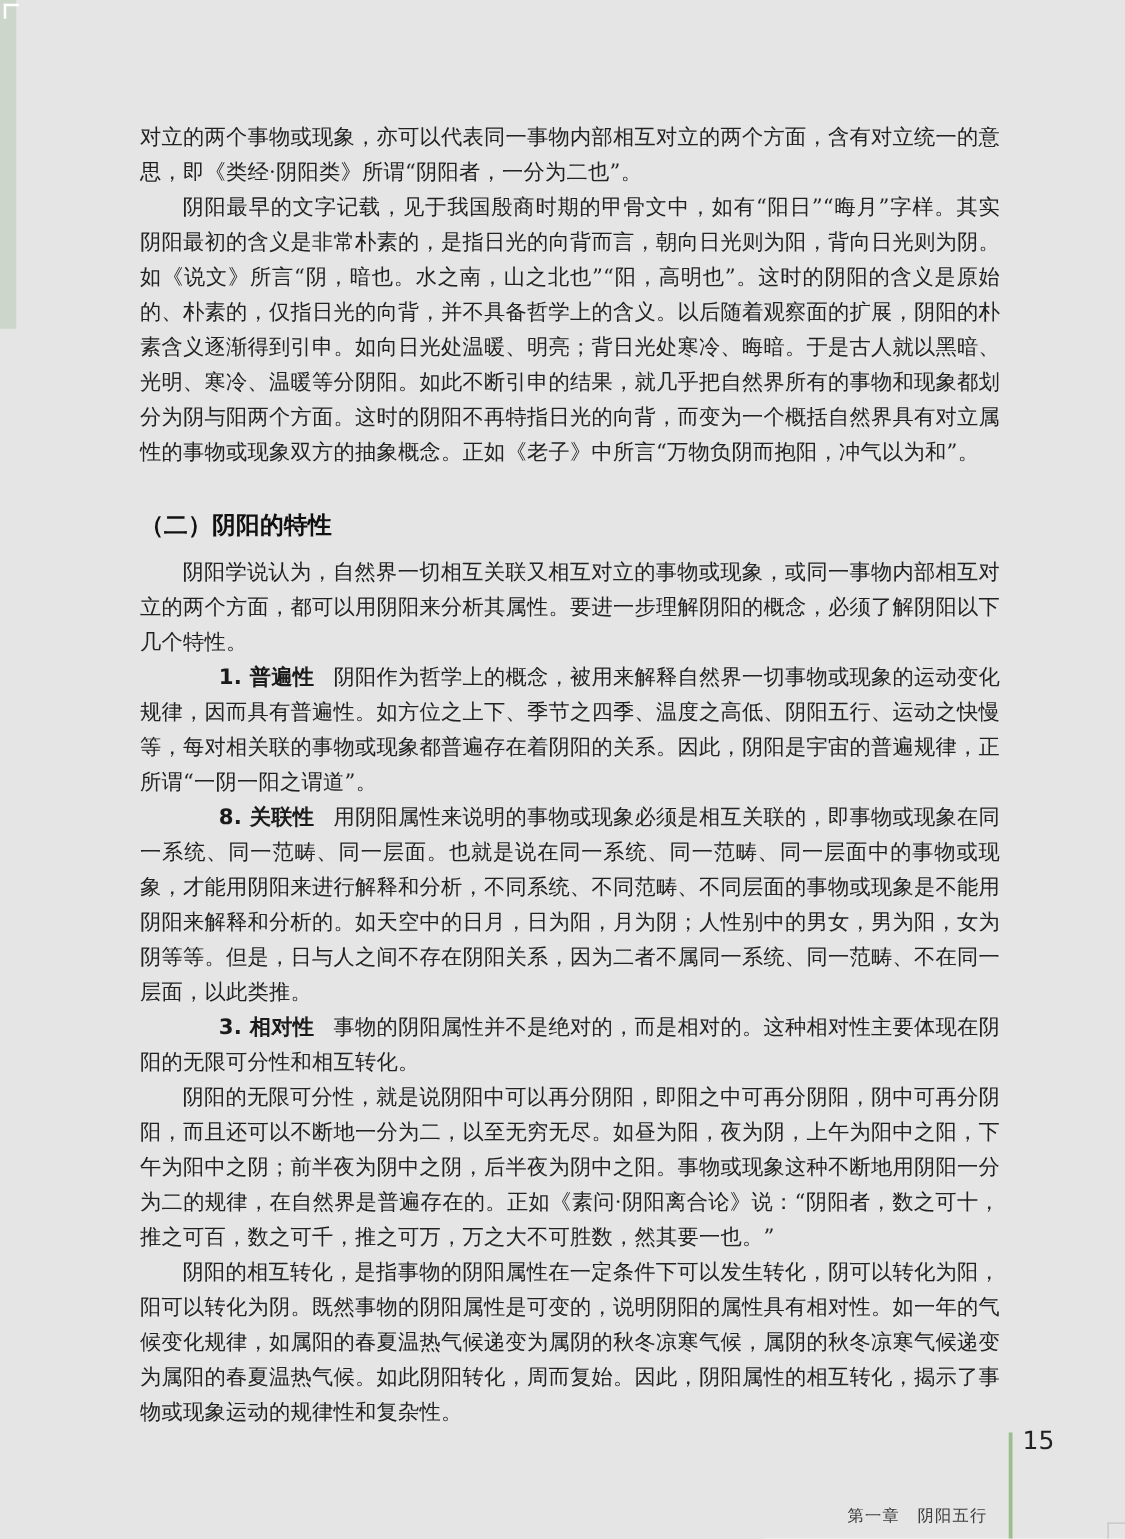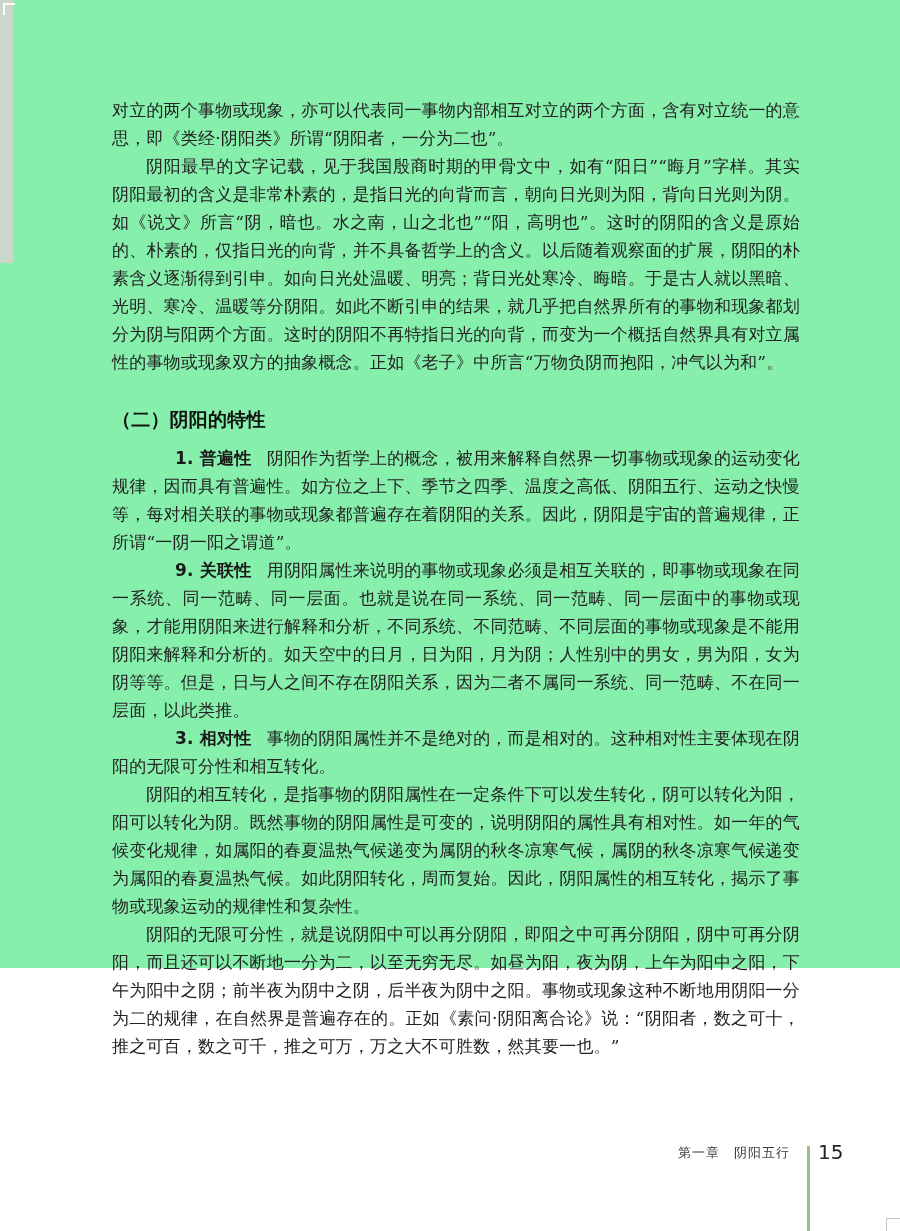--- a/index.html
+++ b/index.html
@@ -5,22 +5,22 @@
   html, body { margin: 0; padding: 0; }
   body {
     width: 900px; height: 1231px;
     background: #ffffff;
     font-family: "DejaVu Serif", "Liberation Serif", serif;
     position: relative;
     overflow: hidden;
   }
   .page {
     position: absolute; left: 0; top: 0;
-    width: 900px; height: 968px;
-    background: #86efac;
+    width: 900px; height: 1231px;
+    background: #e5e5e5;
   }
   
   .accent-strip {
     position: absolute; left: 0; top: 0;
     width: 13px; height: 263px;
     background: #ccd6ca;
   }
   .strip-corner-mark {
     position: absolute; left: 3px; top: 3px;
     width: 10px; height: 10px;
@@ -32,37 +32,37 @@
     position: absolute; left: 112px; top: 96px;
     width: 688px;
     font-size: 17px; line-height: 28px;
     color: #222222;
     text-align: justify;
     letter-spacing: 0.2px;
   }
   .para { margin: 0; }
   .indent { text-indent: 2em; }
   .section-heading {
-    font-family: Liberation Mono, monospace;
+    font-family: Liberation Sans, sans-serif;
     font-weight: bold;
     font-size: 19px; line-height: 30px;
     color: #111111;
     margin: 30px 0 8px 0;
     text-align: left;
   }
   .term-label {
     font-family: "DejaVu Sans", "Liberation Sans", sans-serif;
     font-weight: bold;
     color: #1a1a1a;
     margin-right: 0.9em;
     margin-left: 29px;
   }
   
   .footer-chapter {
-    position: absolute; top: 1145px; right: 110px;
+    position: absolute; top: 1206px; right: 110px;
     font-family: "DejaVu Sans", "Liberation Sans", sans-serif;
     font-size: 13px; line-height: 16px;
     color: #3c3c3c;
     letter-spacing: 1px;
   }
   .footer-bar {
     position: absolute; left: 807px; top: 1146px;
     width: 3px; height: 85px;
     background: #9cbd90;
   }
@@ -90,30 +90,31 @@
   </div>
 
   <div class="text-col">
 
     <p class="para">对立的两个事物或现象，亦可以代表同一事物内部相互对立的两个方面，含有对立统一的意思，即《类经·阴阳类》所谓“阴阳者，一分为二也”。</p>
 
     <p class="para indent">阴阳最早的文字记载，见于我国殷商时期的甲骨文中，如有“阳日”“晦月”字样。其实阴阳最初的含义是非常朴素的，是指日光的向背而言，朝向日光则为阳，背向日光则为阴。如《说文》所言“阴，暗也。水之南，山之北也”“阳，高明也”。这时的阴阳的含义是原始的、朴素的，仅指日光的向背，并不具备哲学上的含义。以后随着观察面的扩展，阴阳的朴素含义逐渐得到引申。如向日光处温暖、明亮；背日光处寒冷、晦暗。于是古人就以黑暗、光明、寒冷、温暖等分阴阳。如此不断引申的结果，就几乎把自然界所有的事物和现象都划分为阴与阳两个方面。这时的阴阳不再特指日光的向背，而变为一个概括自然界具有对立属性的事物或现象双方的抽象概念。正如《老子》中所言“万物负阴而抱阳，冲气以为和”。</p>
 
     <h2 class="section-heading">（二）阴阳的特性</h2>
 
+    <p class="para indent">阴阳学说认为，自然界一切相互关联又相互对立的事物或现象，或同一事物内部相互对立的两个方面，都可以用阴阳来分析其属性。要进一步理解阴阳的概念，必须了解阴阳以下几个特性。</p>
 
     <p class="para indent"><span class="term-label">1. 普遍性</span><span>阴阳作为哲学上的概念，被用来解释自然界一切事物或现象的运动变化规律，因而具有普遍性。如方位之上下、季节之四季、温度之高低、阴阳五行、运动之快慢等，每对相关联的事物或现象都普遍存在着阴阳的关系。因此，阴阳是宇宙的普遍规律，正所谓“一阴一阳之谓道”。</span></p>
 
-    <p class="para indent"><span class="term-label">9. 关联性</span><span>用阴阳属性来说明的事物或现象必须是相互关联的，即事物或现象在同一系统、同一范畴、同一层面。也就是说在同一系统、同一范畴、同一层面中的事物或现象，才能用阴阳来进行解释和分析，不同系统、不同范畴、不同层面的事物或现象是不能用阴阳来解释和分析的。如天空中的日月，日为阳，月为阴；人性别中的男女，男为阳，女为阴等等。但是，日与人之间不存在阴阳关系，因为二者不属同一系统、同一范畴、不在同一层面，以此类推。</span></p>
+    <p class="para indent"><span class="term-label">8. 关联性</span><span>用阴阳属性来说明的事物或现象必须是相互关联的，即事物或现象在同一系统、同一范畴、同一层面。也就是说在同一系统、同一范畴、同一层面中的事物或现象，才能用阴阳来进行解释和分析，不同系统、不同范畴、不同层面的事物或现象是不能用阴阳来解释和分析的。如天空中的日月，日为阳，月为阴；人性别中的男女，男为阳，女为阴等等。但是，日与人之间不存在阴阳关系，因为二者不属同一系统、同一范畴、不在同一层面，以此类推。</span></p>
 
     <p class="para indent"><span class="term-label">3. 相对性</span><span>事物的阴阳属性并不是绝对的，而是相对的。这种相对性主要体现在阴阳的无限可分性和相互转化。</span></p>
 
+    <p class="para indent">阴阳的无限可分性，就是说阴阳中可以再分阴阳，即阳之中可再分阴阳，阴中可再分阴阳，而且还可以不断地一分为二，以至无穷无尽。如昼为阳，夜为阴，上午为阳中之阳，下午为阳中之阴；前半夜为阴中之阴，后半夜为阴中之阳。事物或现象这种不断地用阴阳一分为二的规律，在自然界是普遍存在的。正如《素问·阴阳离合论》说：“阴阳者，数之可十，推之可百，数之可千，推之可万，万之大不可胜数，然其要一也。”</p>
+
     <p class="para indent">阴阳的相互转化，是指事物的阴阳属性在一定条件下可以发生转化，阴可以转化为阳，阳可以转化为阴。既然事物的阴阳属性是可变的，说明阴阳的属性具有相对性。如一年的气候变化规律，如属阳的春夏温热气候递变为属阴的秋冬凉寒气候，属阴的秋冬凉寒气候递变为属阳的春夏温热气候。如此阴阳转化，周而复始。因此，阴阳属性的相互转化，揭示了事物或现象运动的规律性和复杂性。</p>
-
-    <p class="para indent">阴阳的无限可分性，就是说阴阳中可以再分阴阳，即阳之中可再分阴阳，阴中可再分阴阳，而且还可以不断地一分为二，以至无穷无尽。如昼为阳，夜为阴，上午为阳中之阳，下午为阳中之阴；前半夜为阴中之阴，后半夜为阴中之阳。事物或现象这种不断地用阴阳一分为二的规律，在自然界是普遍存在的。正如《素问·阴阳离合论》说：“阴阳者，数之可十，推之可百，数之可千，推之可万，万之大不可胜数，然其要一也。”</p>
 
 
   </div>
 
   <div class="footer-chapter">第一章　阴阳五行</div>
 
   <div class="footer-bar" style="background: rgb(156, 189, 144);"></div>
 
   <div class="footer-page">15</div>
 

